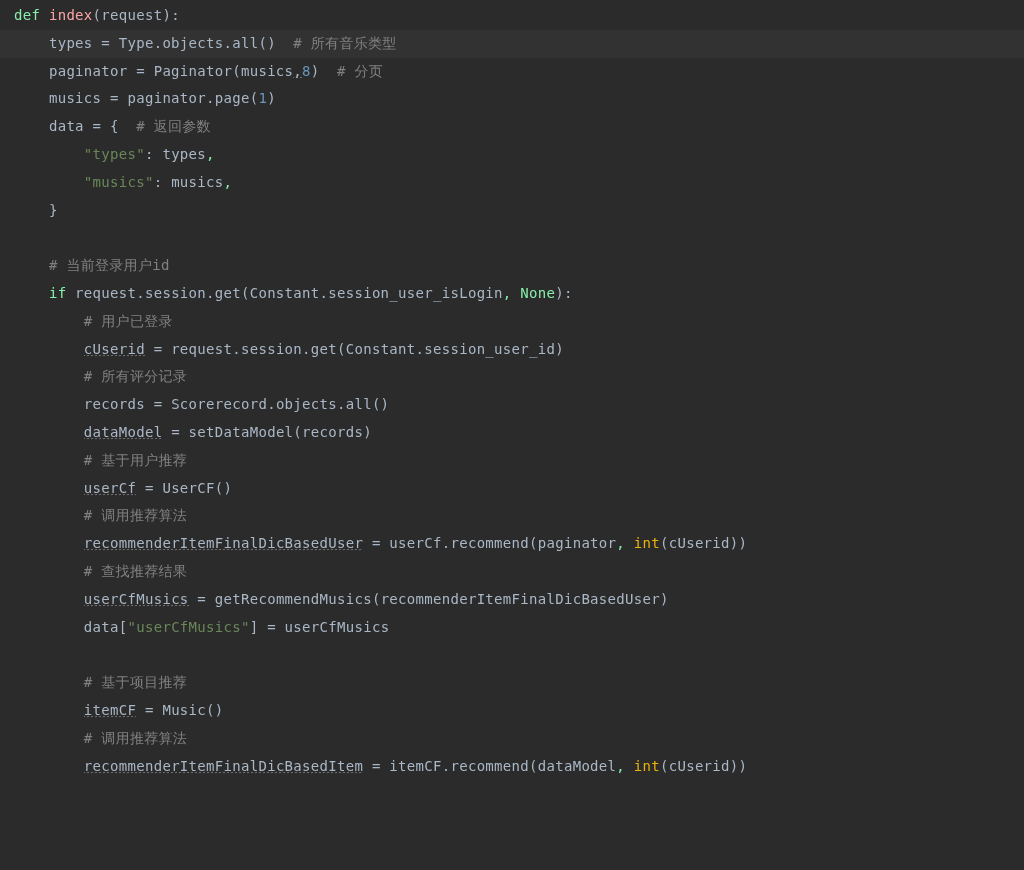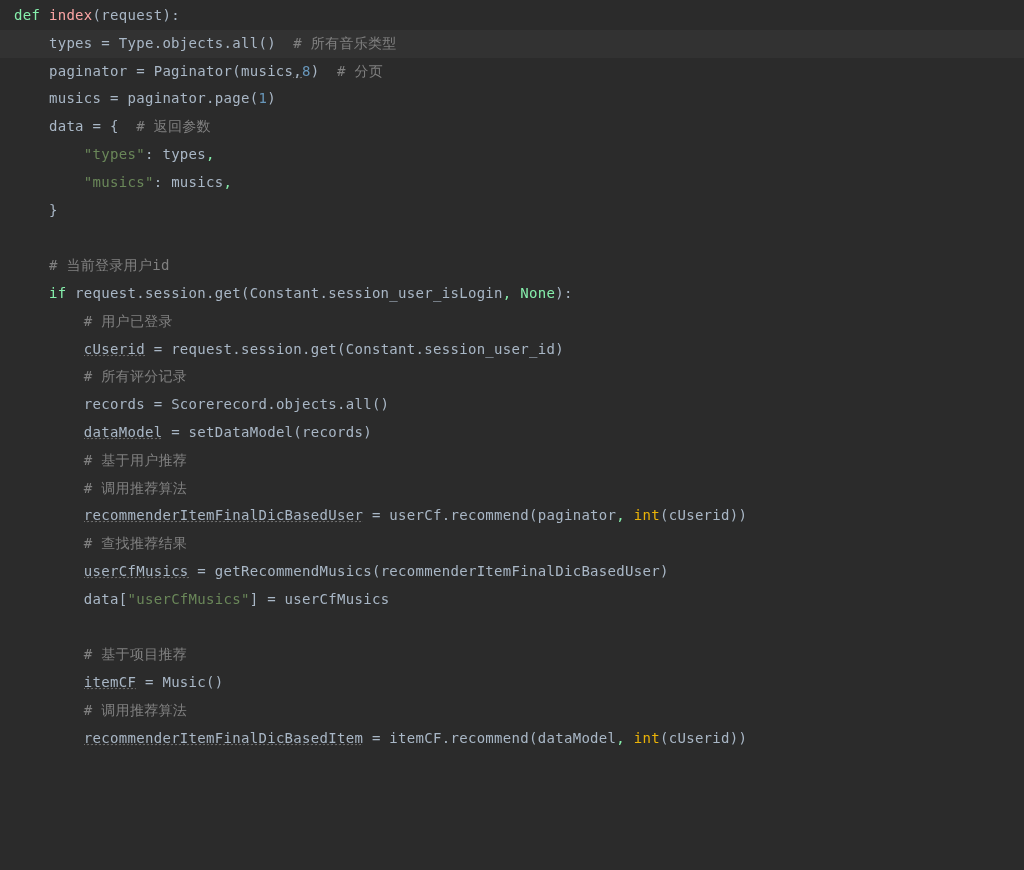--- a/index.html
+++ b/index.html
@@ -58,20 +58,21 @@
 <div class="line"><span>    </span><span>}</span></div>
 <div class="line"> </div>
 <div class="line"><span>    </span><span class="cmt"># 当前登录用户id</span></div>
 <div class="line"><span>    </span><span class="kw">if </span><span>request.session.get(Constant.session_user_isLogin</span><span class="kw">, </span><span class="kw">None</span><span>):</span></div>
 <div class="line"><span>        </span><span class="cmt"># 用户已登录</span></div>
 <div class="line"><span>        </span><span class="squiggle">cUserid</span><span> = request.session.get(Constant.session_user_id)</span></div>
 <div class="line"><span>        </span><span class="cmt"># 所有评分记录</span></div>
 <div class="line"><span>        </span><span>records = Scorerecord.objects.all()</span></div>
 <div class="line"><span>        </span><span class="squiggle">dataModel</span><span> = setDataModel(records)</span></div>
 <div class="line"><span>        </span><span class="cmt"># 基于用户推荐</span></div>
+<div class="line"><span>        </span><span class="squiggle">userCf</span><span> = UserCF()</span></div>
 <div class="line"><span>        </span><span class="cmt"># 调用推荐算法</span></div>
 <div class="line"><span>        </span><span class="squiggle">recommenderItemFinalDicBasedUser</span><span> = userCf.recommend(paginator</span><span class="kw">, </span><span class="builtin">int</span><span>(cUserid))</span></div>
 <div class="line"><span>        </span><span class="cmt"># 查找推荐结果</span></div>
 <div class="line"><span>        </span><span class="squiggle">userCfMusics</span><span> = getRecommendMusics(recommenderItemFinalDicBasedUser)</span></div>
 <div class="line"><span>        </span><span>data[</span><span class="str">"userCfMusics"</span><span>] = userCfMusics</span></div>
 <div class="line"> </div>
 <div class="line"><span>        </span><span class="cmt"># 基于项目推荐</span></div>
 <div class="line"><span>        </span><span class="squiggle">itemCF</span><span> = Music()</span></div>
 <div class="line"><span>        </span><span class="cmt"># 调用推荐算法</span></div>
 <div class="line"><span>        </span><span class="squiggle">recommenderItemFinalDicBasedItem</span><span> = itemCF.recommend(dataModel</span><span class="kw">, </span><span class="builtin">int</span><span>(cUserid))</span></div>

